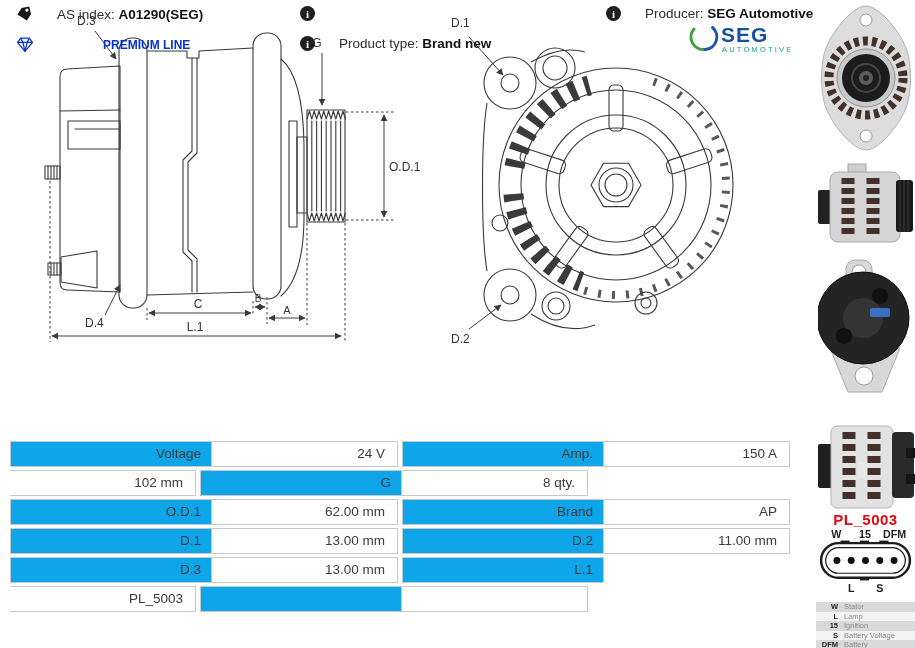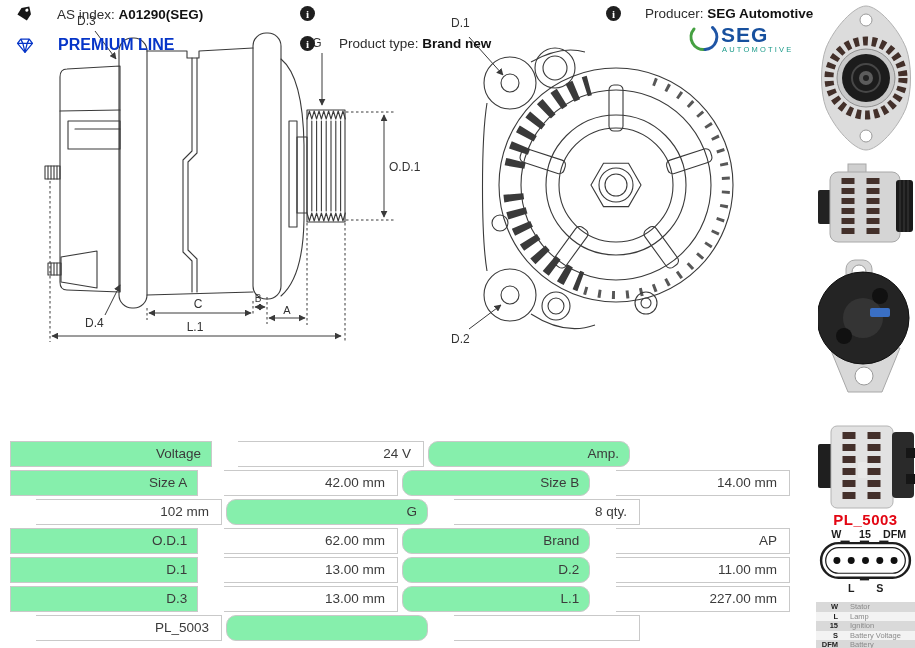--- a/index.html
+++ b/index.html
@@ -9,39 +9,39 @@
   svg text{font-family:"Liberation Sans",sans-serif;}
 
   
   #info-block{left:0;top:370;width:830px;height:66px;}
   .inf{position:absolute;display:flex;align-items:center;gap:24px;
        font-size:13.5px;white-space:nowrap;color:#2e2e2e;}
   .inf b{color:#111;}
   .info-ic{width:15px;height:15px;border-radius:50%;background:#1f1f1f;color:#fff;
        display:inline-flex;align-items:center;justify-content:center;
        font-family:"Liberation Serif",serif;font-weight:bold;font-size:11px;flex:0 0 auto;}
-  .premium{color:#0635c8;font-weight:bold;font-size:16px;}
+  .premium{color:#0635c8;font-weight:bold;font-size:12px;margin-left:45px;}
 
   
   #spec-table{left:10px;top:441px;width:780px;}
   .trow{display:flex;height:26px;margin-bottom:3px;font-size:13.5px;}
   .trow>div{box-sizing:border-box;line-height:24px;border:1px solid #c9c9c9;}
-  .tl{width:202px;background:#86efac;text-align:right;padding:0 10px;color:#3b3b3b;}
-  .tv{width:186px;background:#fff;text-align:right;padding:0 12px;color:#3b3b3b;border-left:none!important;margin-left:26px;}
-  .gap{margin-left:4px;border-radius:10px;}
+  .tl{width:202px;background:#0ea5e9;text-align:right;padding:0 10px;color:#3b3b3b;}
+  .tv{width:186px;background:#fff;text-align:right;padding:0 12px;color:#3b3b3b;border-left:none!important;}
+  .gap{margin-left:4px;}
 
   
   #plug-panel{left:816px;top:511px;width:99px;}
   .plug-title{color:#e30613;font-weight:bold;font-size:15px;text-align:center;letter-spacing:.5px;}
   .legend{margin-top:4px;font-size:7.5px;line-height:9px;}
   .lrow{display:flex;height:9.5px;align-items:center;}
   .lrow:nth-child(odd){background:#d9d9d9;}
   .lrow:nth-child(even){background:#f3f3f3;}
   .lkey{width:22px;text-align:right;font-weight:bold;color:#222;}
-  .lval{padding-left:12px;color:#8a8a8a;}
+  .lval{padding-left:6px;color:#8a8a8a;}
 </style>
 </head>
 <body>
 
 <svg class="abs" style="left:15px;top:5px" width="420" height="360" viewBox="0 0 420 360">
   <defs>
     <marker id="ar" viewBox="0 0 10 10" refX="9" refY="5" markerWidth="7" markerHeight="7" orient="auto-start-reverse">
         <path d="M0,0L10,5L0,10Z" fill="#3a3a3a"></path>
       </marker>
   </defs>
@@ -241,26 +241,21 @@
       <text x="34" y="33" font-size="7.5" letter-spacing="2.2" fill="#1b9b8a">AUTOMOTIVE</text>
     </svg>
   </div>
 </div>
 
 <div id="spec-table" class="abs">
   <div class="trow">
     <div class="tl">Voltage</div>
     <div class="tv">24 V</div>
     <div class="tl gap">Amp.</div>
-  </div>
-  <div class="trow">
-    <div class="tl">Size A</div>
-    <div class="tv">42.00 mm</div>
-    <div class="tl gap">Size B</div>
-    <div class="tv">14.00 mm</div>
+    <div class="tv">150 A</div>
   </div>
   <div class="trow">
     <div class="tv">102 mm</div>
     <div class="tl gap">G</div>
     <div class="tv">8 qty.</div>
   </div>
   <div class="trow">
     <div class="tl">O.D.1</div>
     <div class="tv">62.00 mm</div>
     <div class="tl gap">Brand</div>
@@ -269,21 +264,20 @@
   <div class="trow">
     <div class="tl">D.1</div>
     <div class="tv">13.00 mm</div>
     <div class="tl gap">D.2</div>
     <div class="tv">11.00 mm</div>
   </div>
   <div class="trow">
     <div class="tl">D.3</div>
     <div class="tv">13.00 mm</div>
     <div class="tl gap">L.1</div>
-    <div class="tv">227.00 mm</div>
   </div>
   <div class="trow">
     <div class="tv">PL_5003</div>
     <div class="tl gap"></div>
     <div class="tv"></div>
   </div>
 </div>
 
 <div id="plug-panel" class="abs">
   <div class="plug-title">PL_5003</div>

